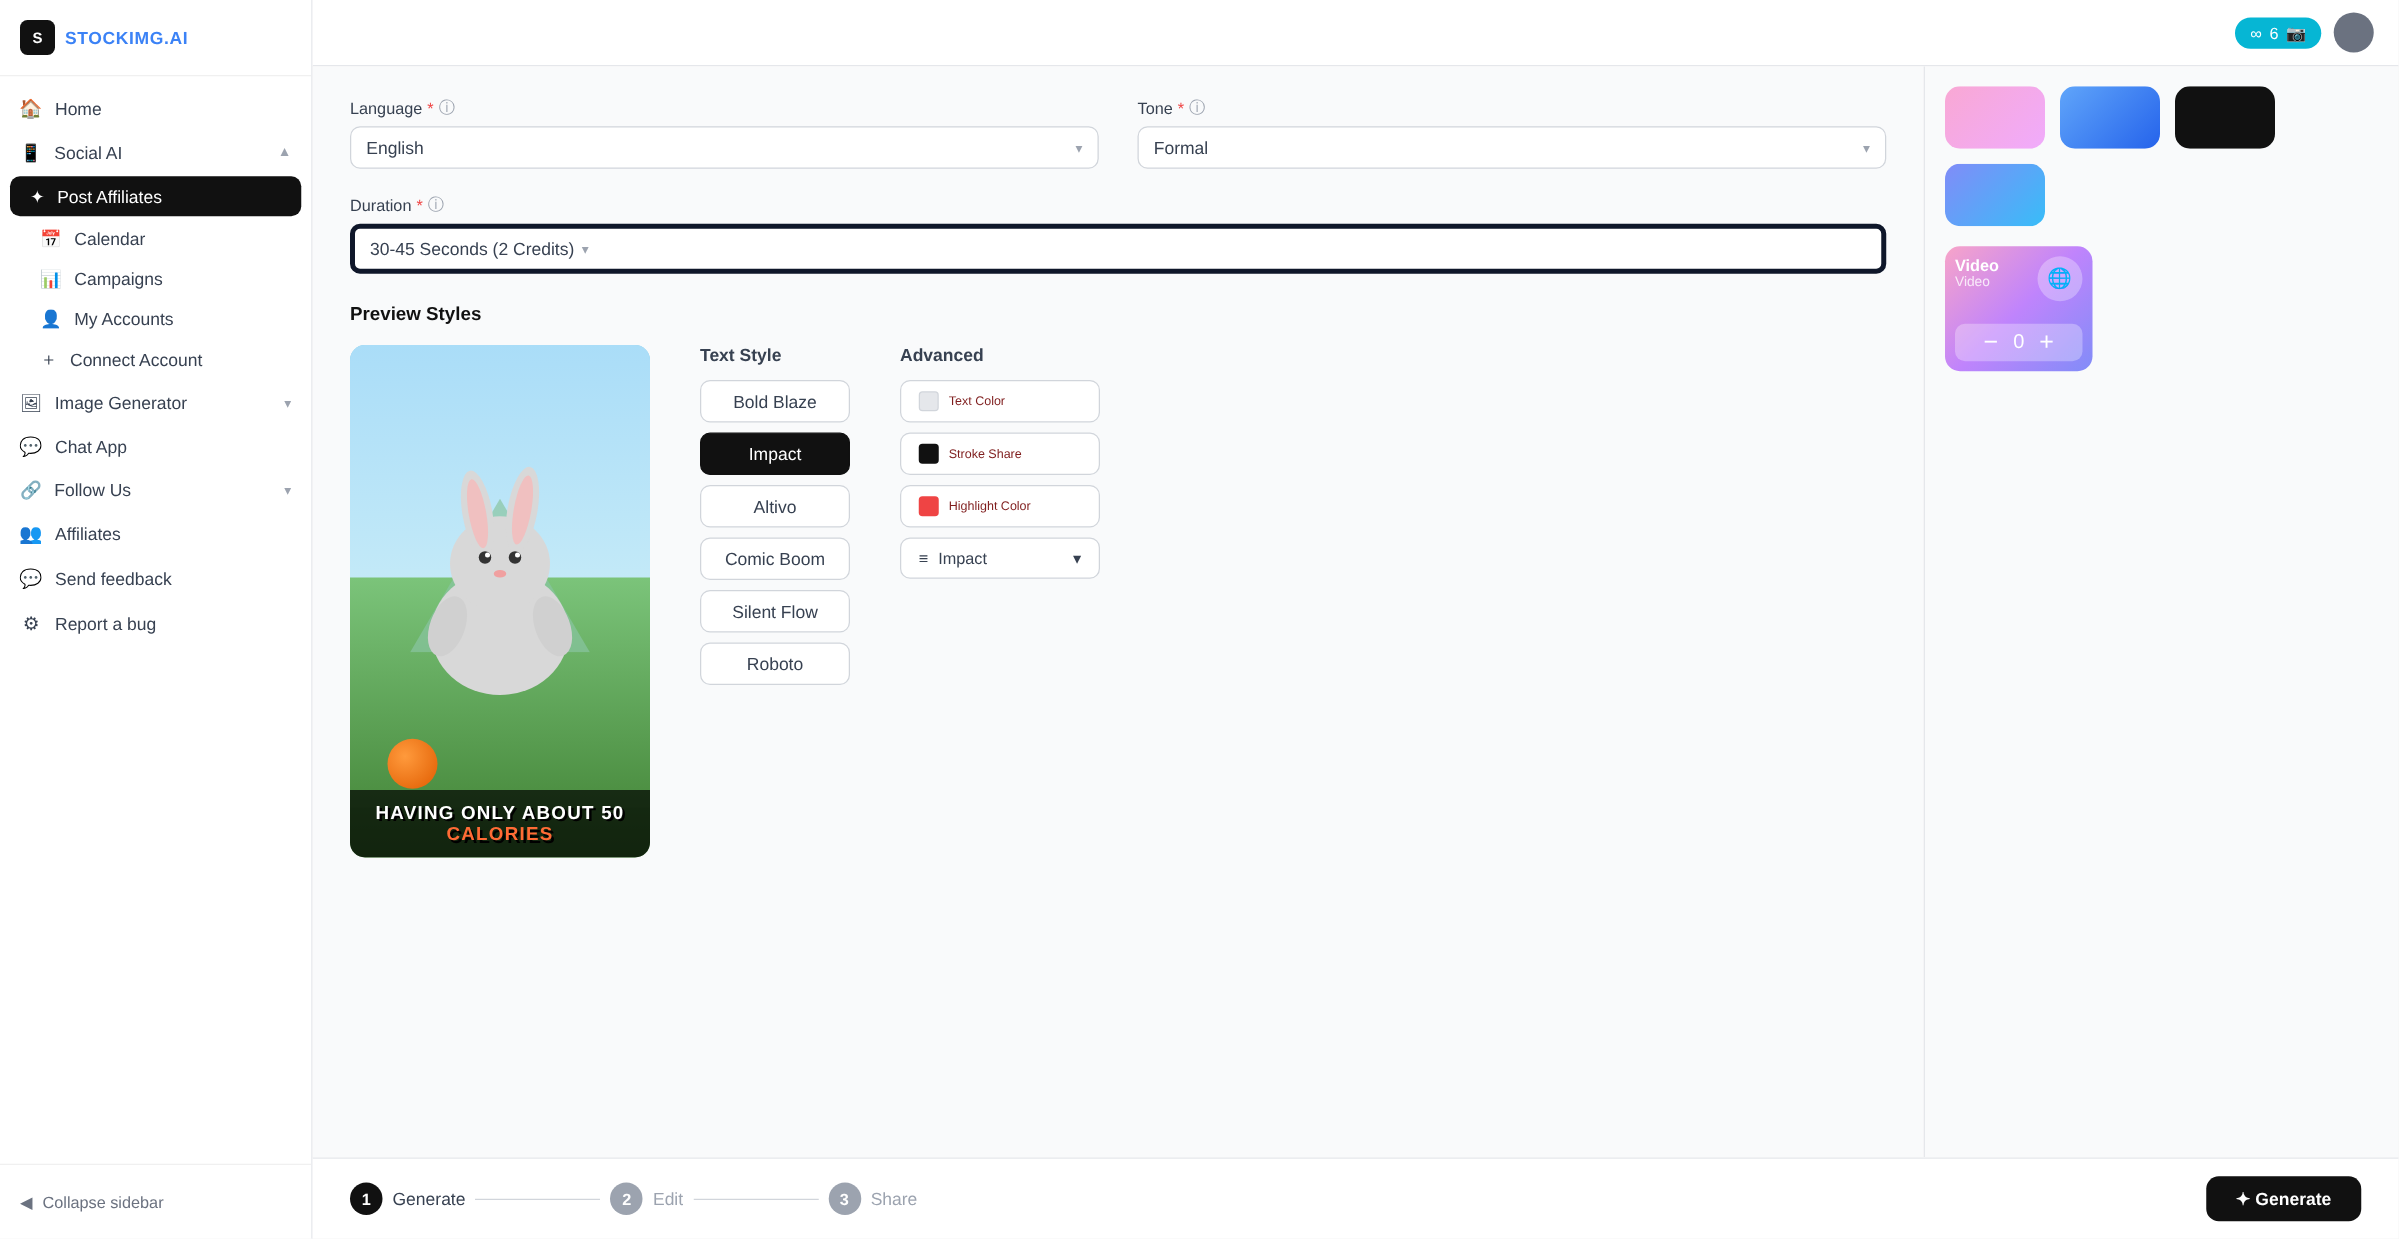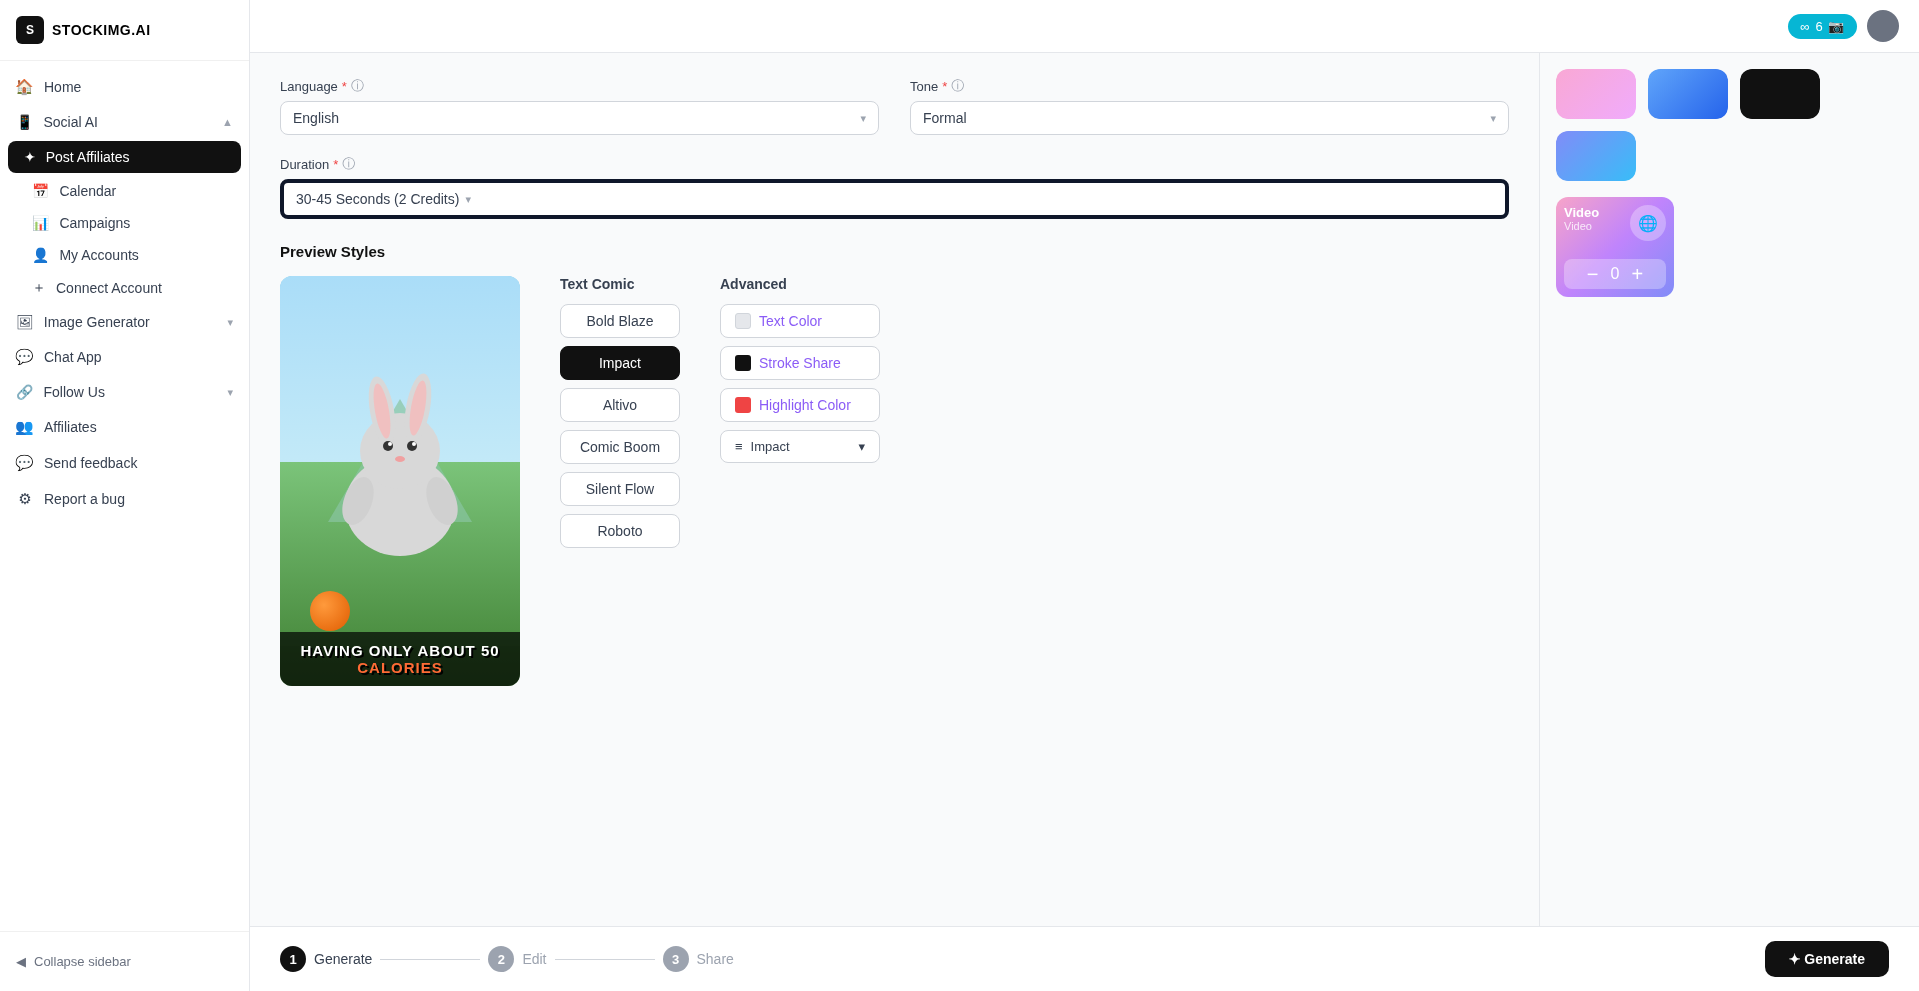--- a/index.html
+++ b/index.html
@@ -24,21 +24,21 @@
       border-bottom: 1px solid #f0f0f0;
     }
     .logo-icon {
       width: 28px;
       height: 28px;
       background: #111;
       border-radius: 6px;
       display: flex; align-items: center; justify-content: center;
       color: #fff; font-size: 12px; font-weight: bold;
     }
-    .logo-text { font-size: 14px; font-weight: 700; color: #000000; letter-spacing: 0.5px; }
+    .logo-text { font-size: 14px; font-weight: 700; color: #3b82f6; letter-spacing: 0.5px; }
 
     .sidebar-nav { flex: 1; padding: 8px 0; }
     .nav-item {
       display: flex; align-items: center; gap: 10px;
       padding: 9px 16px;
       cursor: pointer;
       font-size: 14px;
       color: #374151;
       border-radius: 0;
       transition: background 0.15s;
@@ -274,22 +274,22 @@
     .advanced-col {
       display: flex;
       flex-direction: column;
       gap: 8px;
     }
 
     .color-btn {
       border: 1px solid #d1d5db;
       border-radius: 8px;
       padding: 8px 14px;
-      font-size: 14px;
-      color: #8b5cf6;
+      font-size: 10px;
+      color: #7f1d1d;
       background: #fff;
       cursor: pointer;
       display: flex;
       align-items: center;
       gap: 8px;
       min-width: 160px;
       transition: all 0.15s;
     }
     .color-swatch {
       width: 16px; height: 16px;
@@ -615,21 +615,21 @@
 
             <div class="preview-image-content">
               <div class="preview-caption">
                 <span>HAVING ONLY ABOUT 50</span>
                 <span class="highlight">CALORIES</span>
               </div>
             </div>
           </div>
 
           <div class="text-style-col">
-            <div class="style-section-title">Text Comic</div>
+            <div class="style-section-title">Text Style</div>
             <button class="style-btn">Bold Blaze</button>
             <button class="style-btn selected">Impact</button>
             <button class="style-btn">Altivo</button>
             <button class="style-btn">Comic Boom</button>
             <button class="style-btn">Silent Flow</button>
             <button class="style-btn">Roboto</button>
           </div>
 
           <div class="advanced-col">
             <div class="style-section-title">Advanced</div>

